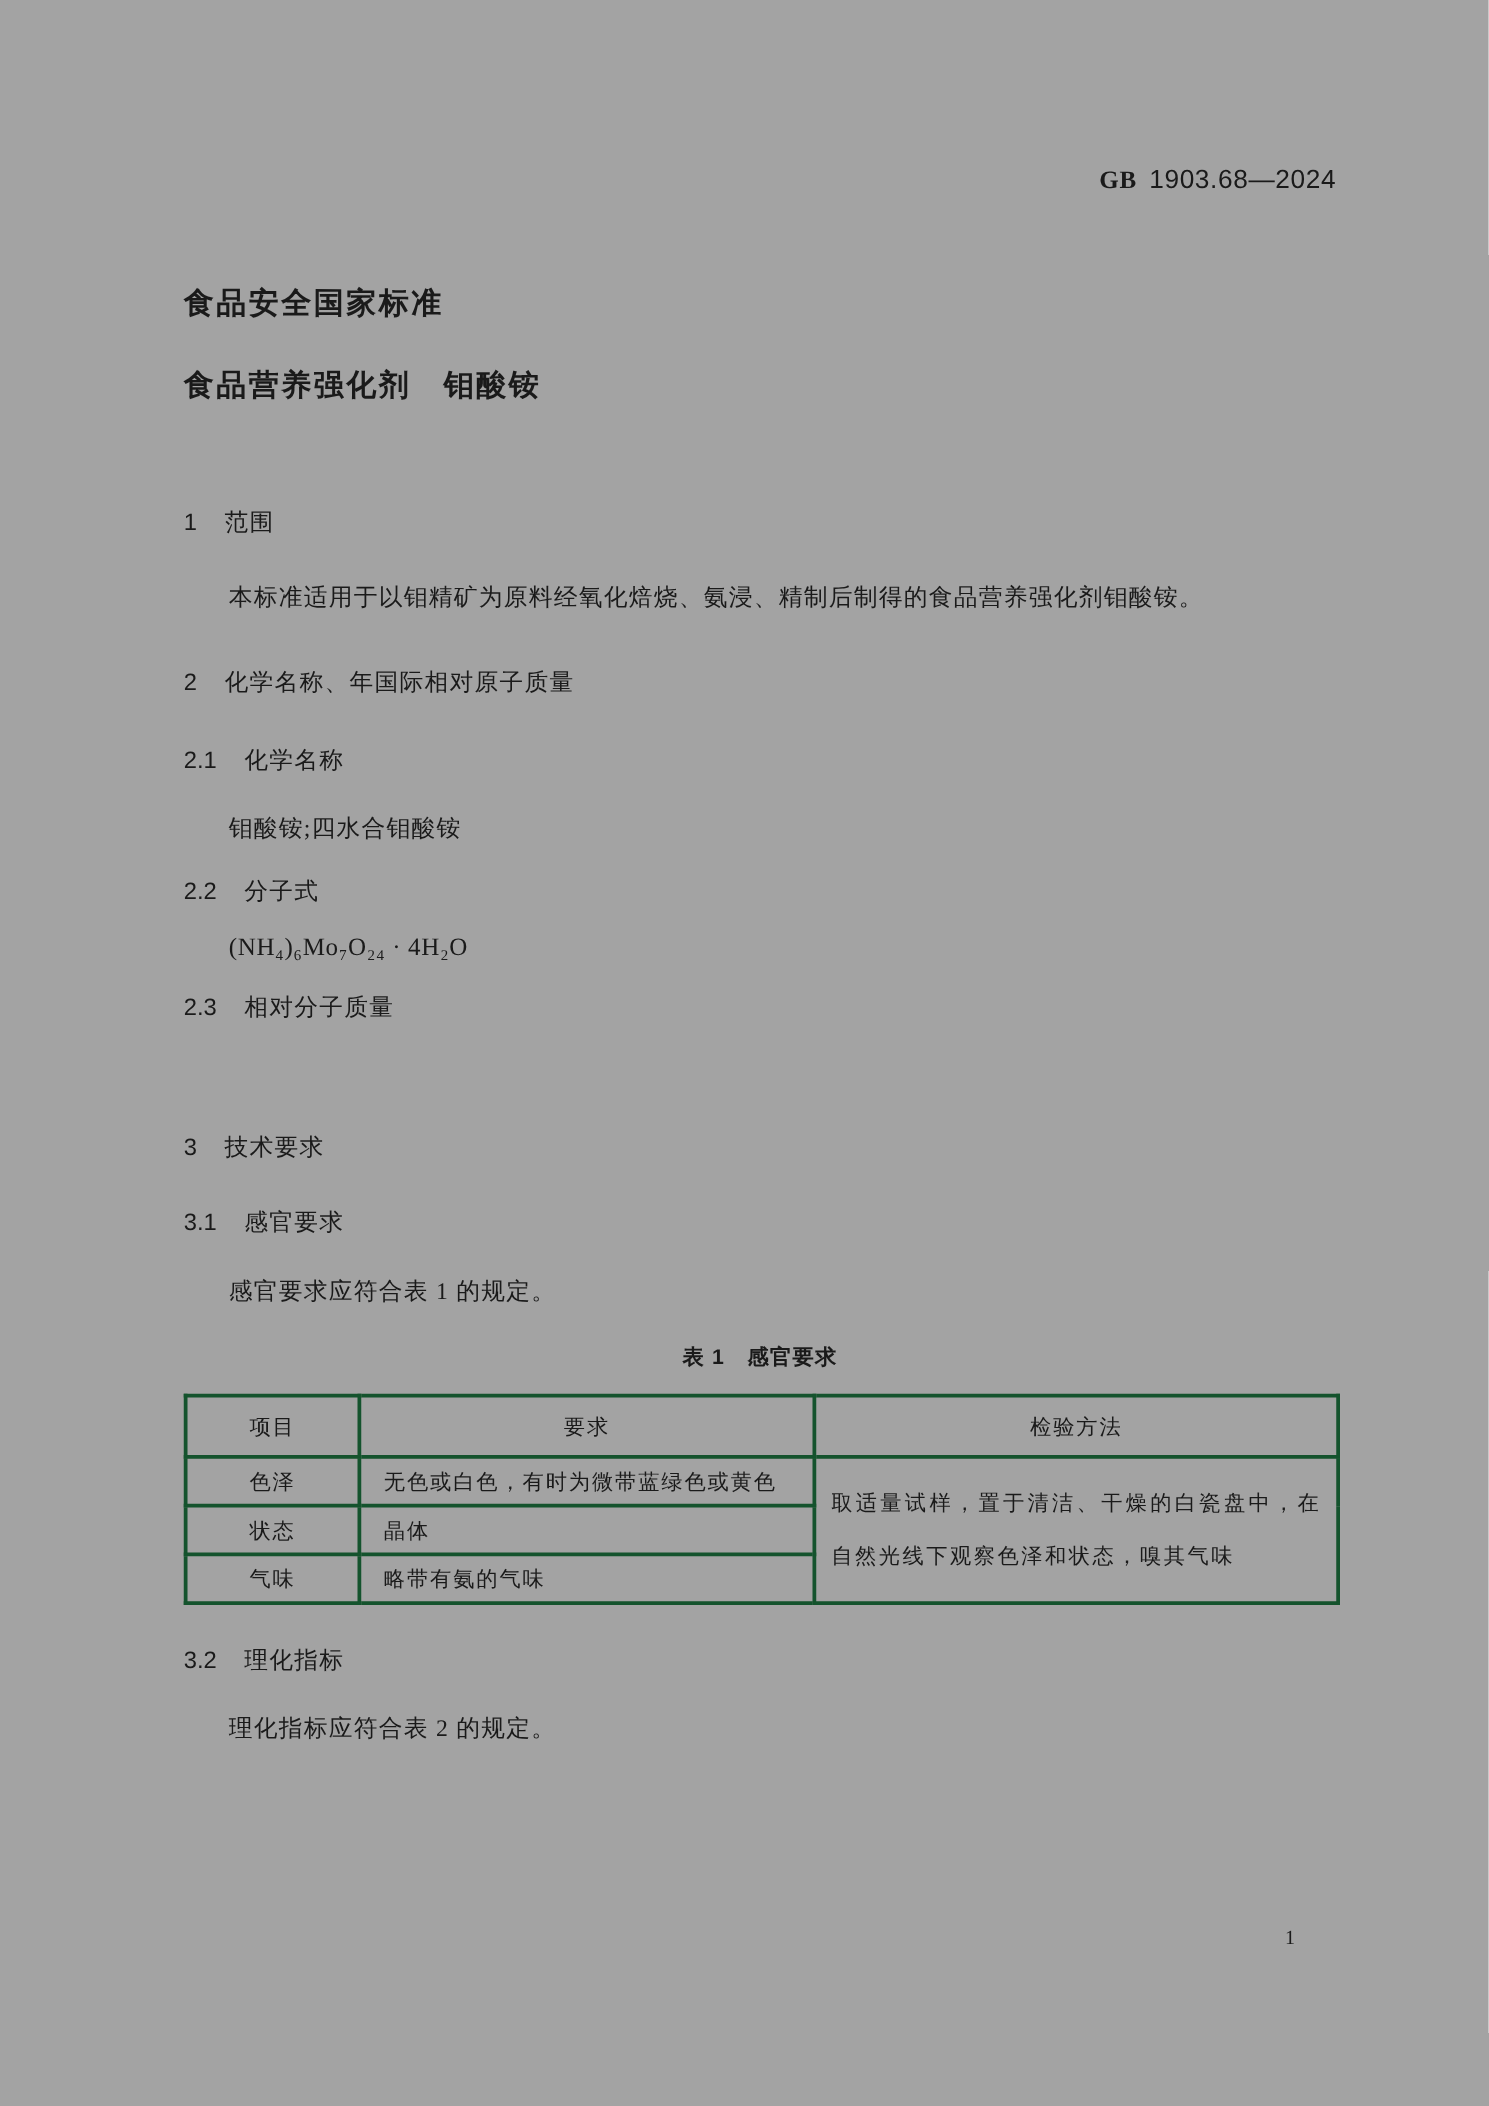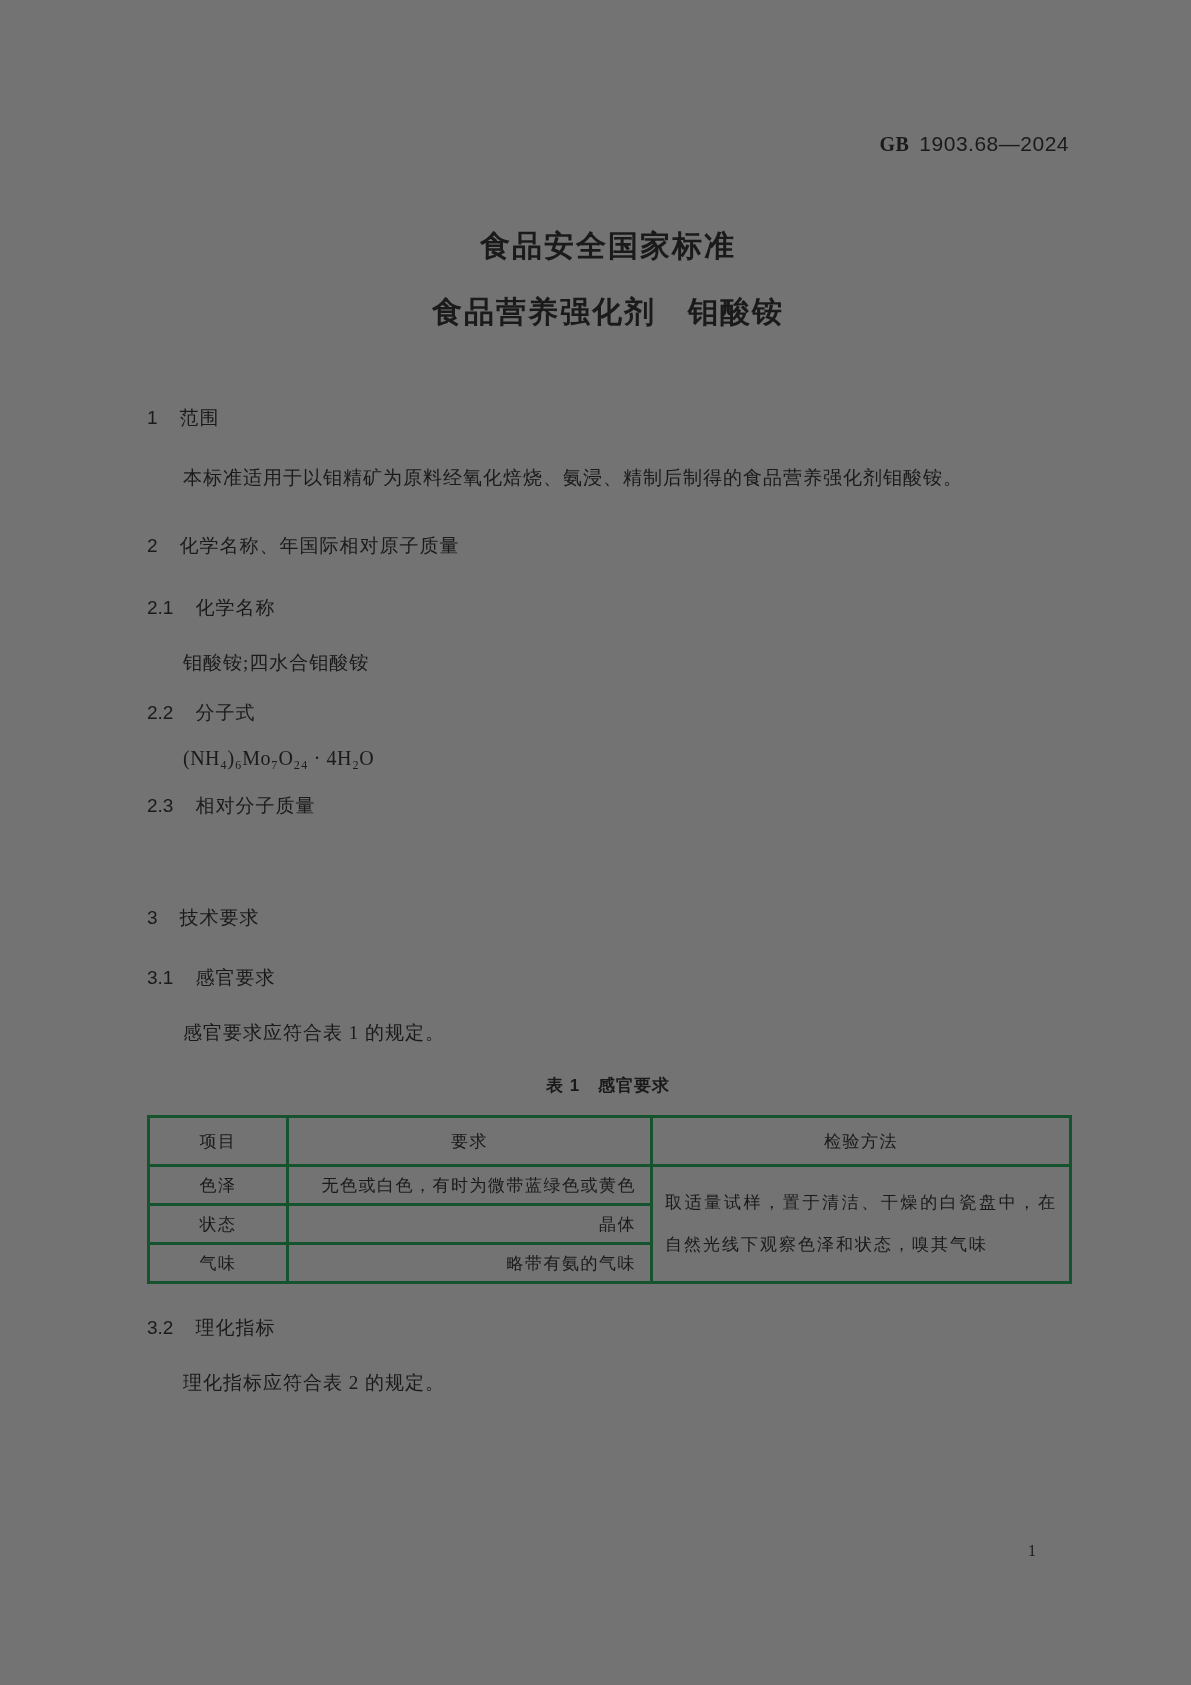--- a/index.html
+++ b/index.html
@@ -5,21 +5,21 @@
   :root{
     --serif: "Liberation Serif", "DejaVu Serif", serif;
     --sans:  "Liberation Sans",  "DejaVu Sans",  sans-serif;
     --ink: #1a1a1a;
   }
   html,body{margin:0;padding:0;background:#ffffff;}
   .page{
     position:relative;
     width:1191px;
     height:1685px;
-    background:#737373;
+    background:#a3a3a3;
     color:var(--ink);
     overflow:hidden;
   }
   .abs{position:absolute;}
 
   
   .doc-code{
     top:132px; right:122px;
     font-family:var(--serif);
     font-size:20px;
@@ -30,24 +30,23 @@
   .doc-code .code-number{
     font-family:var(--sans);
     font-weight:normal;
     font-size:21px;
     margin-left:10px;
   }
 
   
   .doc-title{
     left:147px; width:922px;
-    text-align:center;
     font-family:var(--sans);
     font-weight:bold;
-    font-size:30px;
+    font-size:24px;
     letter-spacing:2px;
     white-space:nowrap;
   }
   .title-1{top:226px;}
   .title-2{top:292px;}
 
   
   .clause-heading{
     left:147px;
     font-family:var(--sans);
@@ -102,21 +101,21 @@
   table.t1{border:2px solid #2a2a2a;}
   table.t1 thead th{
     height:46px;
     font-weight:normal;
     text-align:center;
   }
   table.t1 td.item-cell{
     height:36px;
     text-align:center;
   }
-  table.t1 td.req-cell{text-align:right;padding-left:18px;}
+  table.t1 td.req-cell{text-align:left;padding-left:18px;}
   table.t1 td.method-cell{
     text-align:justify;
     vertical-align:middle;
     line-height:42px;
     letter-spacing:2px;
     padding:0 12px;
   }
 
   
   .page-number{

